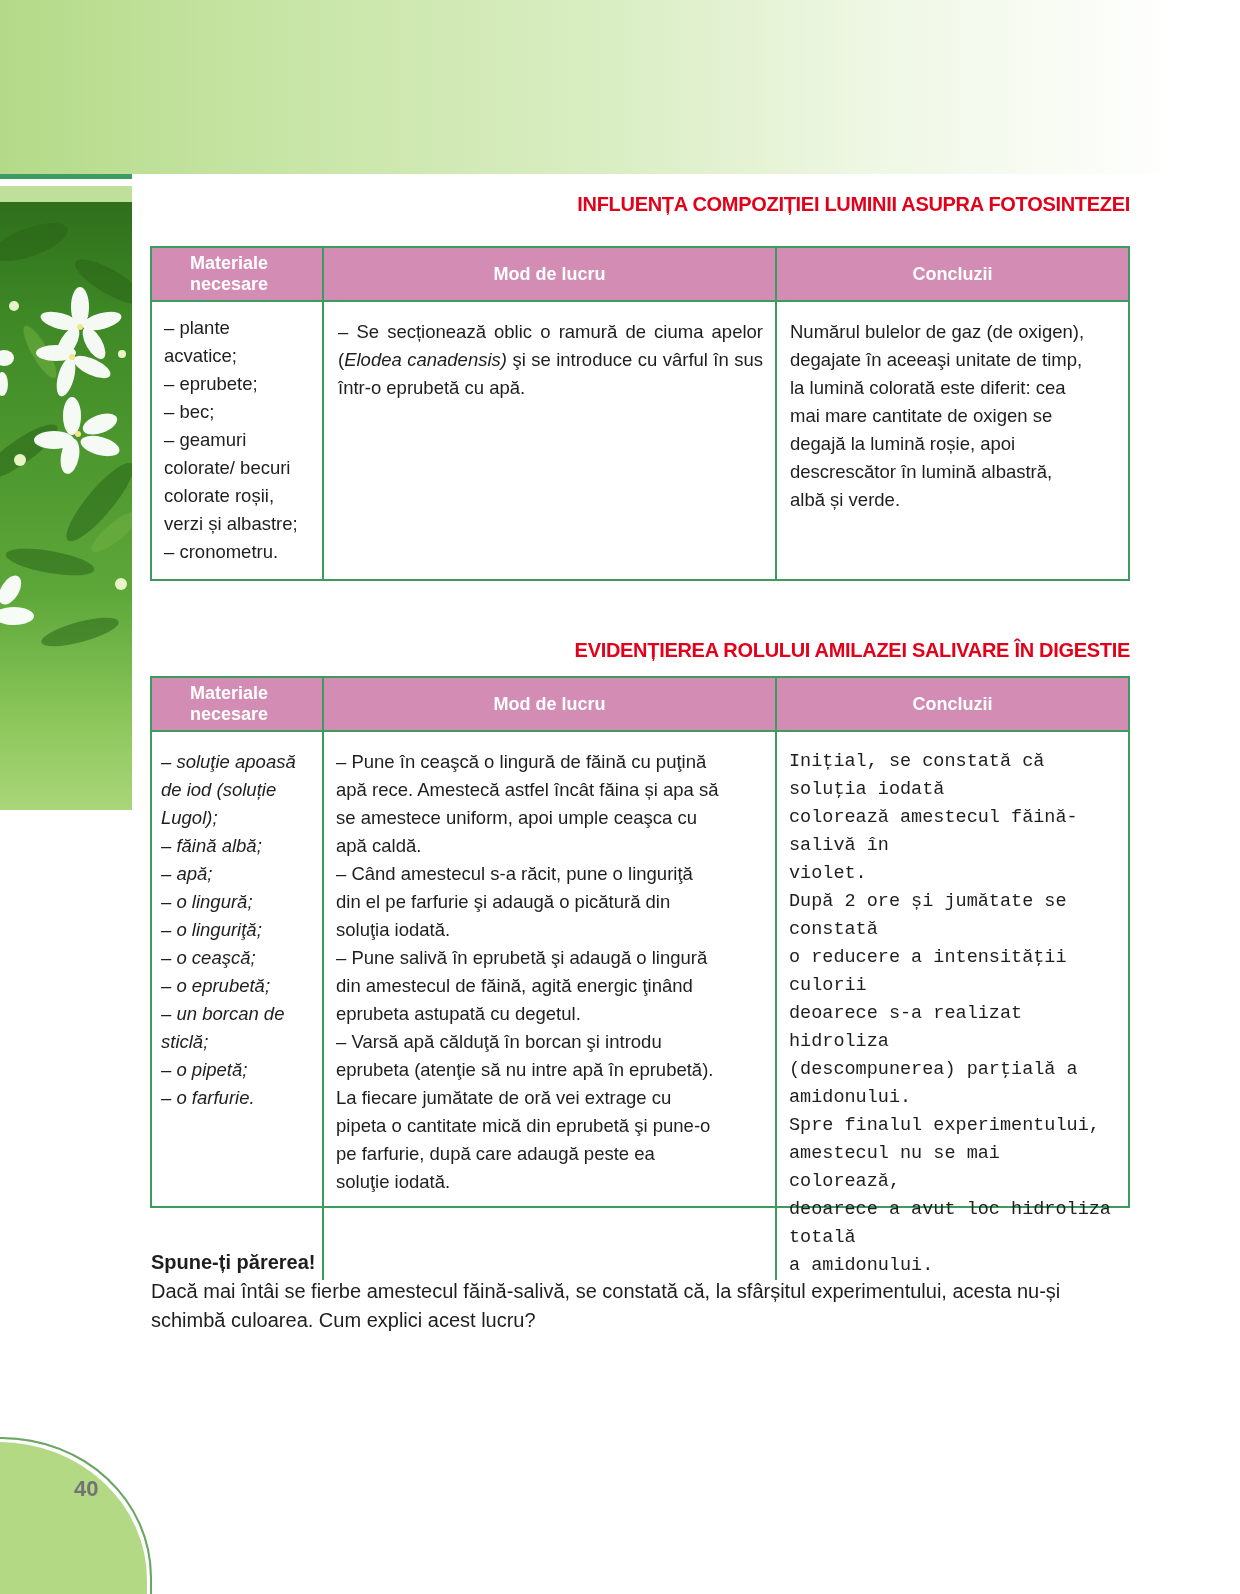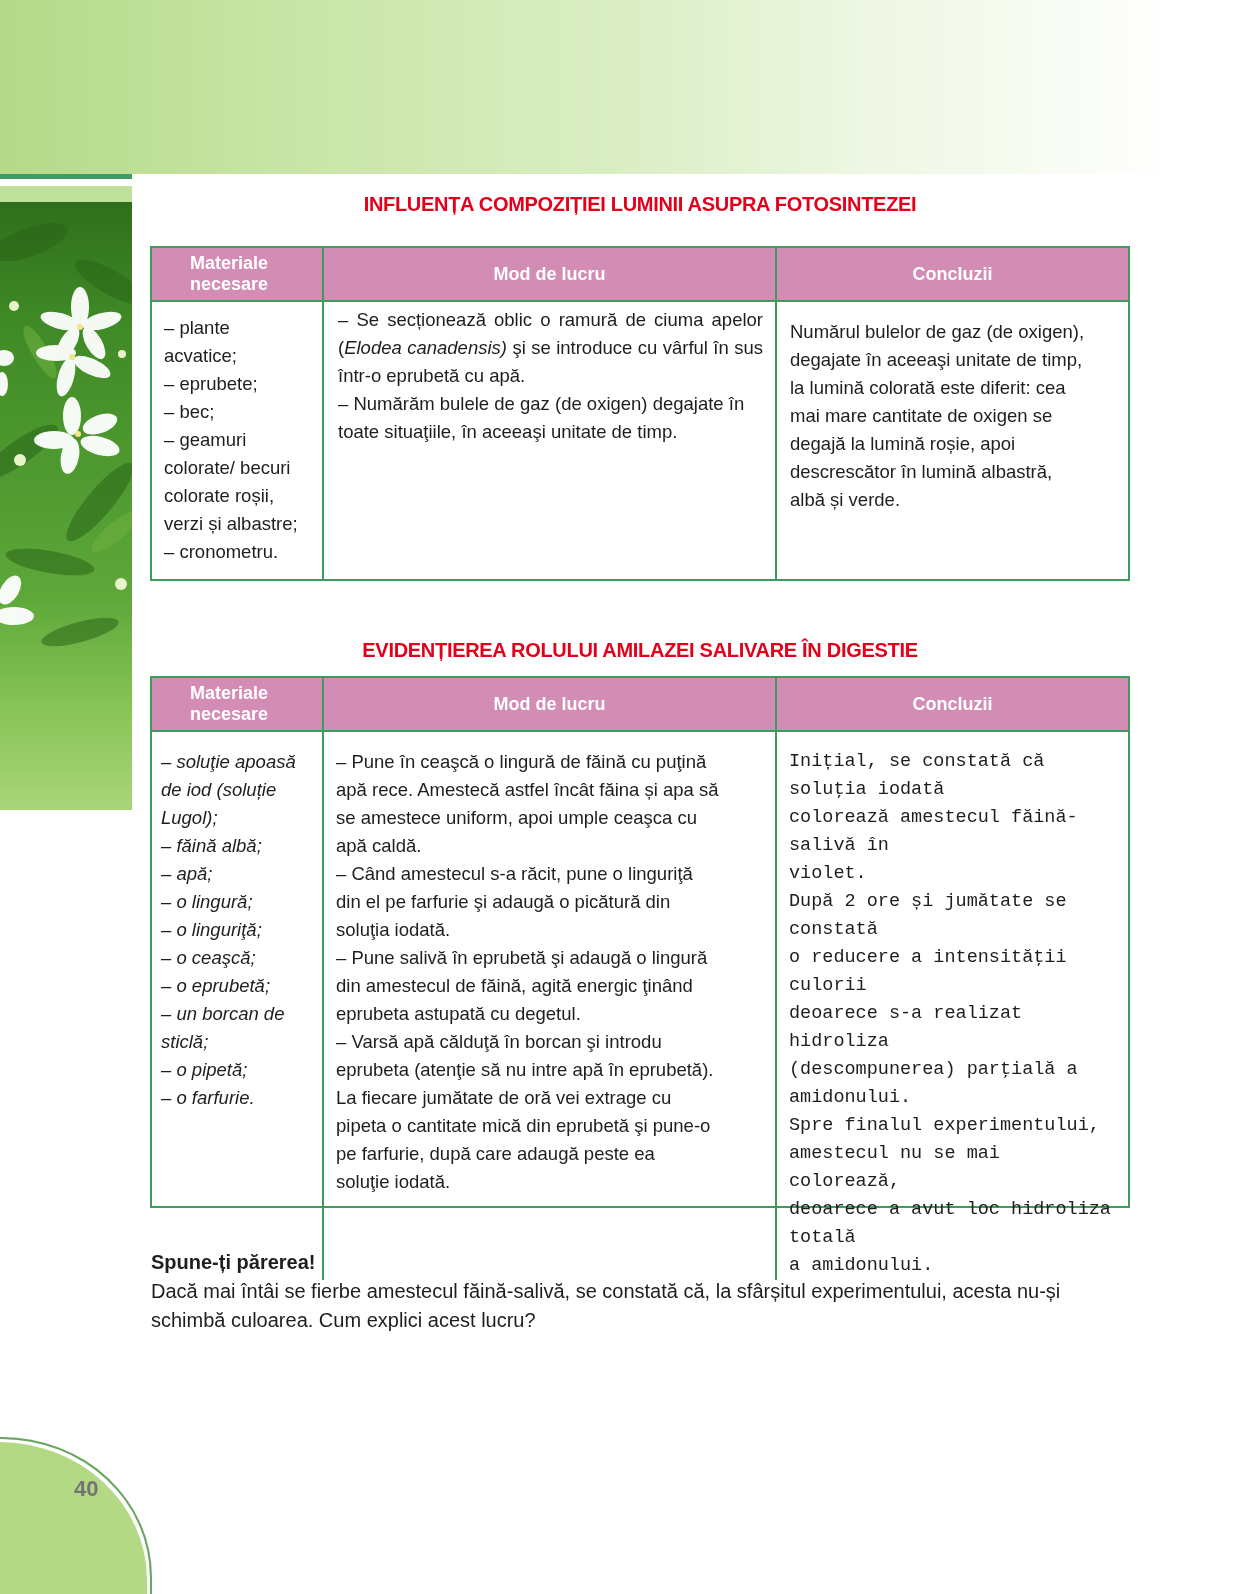--- a/index.html
+++ b/index.html
@@ -21,21 +21,21 @@
     position: absolute; left: 0; top: 186px; width: 132px; height: 16px;
     background: #bfe09a;
   }
   .side-photo {
     position: absolute; left: 0; top: 202px; width: 132px; height: 608px;
     overflow: hidden;
     background: linear-gradient(to bottom, #2f6f1c 0%, #3f8a26 20%, #4f9a30 45%, #5ea83a 65%, #8cc65a 85%, #a9d67a 100%);
   }
   .side-photo svg { position: absolute; left: 0; top: 0; }
   .section-title {
-    position: absolute; left: 150px; width: 980px; text-align: center;
+    position: absolute; left: 150px; width: 980px; text-align: right;
     color: #e2001a; font-weight: bold; font-size: 20px; letter-spacing: -0.3px;
   }
   .tbl {
     position: absolute; left: 150px; width: 980px;
     border: 2.5px solid #3d9b5e; box-sizing: border-box;
     display: grid; grid-template-columns: 172px 453px 1fr;
     grid-template-rows: 54px 1fr;
   }
   .tbl .hcell {
     background: #d38db4; color: #ffffff; font-weight: bold; font-size: 18px;
@@ -140,23 +140,22 @@
   <div class="hcell">Concluzii</div>
   <div class="cell c1" style="">– plante
 acvatice;
 – eprubete;
 – bec;
 – geamuri
 colorate/ becuri
 colorate roșii,
 verzi și albastre;
 – cronometru.</div>
-  <div class="cell c2 justify" style="padding-top:4px; padding-left:14px; padding-right:12px; white-space:normal;">
+  <div class="cell c2 justify" style="padding-top:16px; padding-left:14px; padding-right:12px; white-space:normal;">
     <div><span>– Se secționează oblic o ramură de ciuma apelor (</span><i>Elodea canadensis)</i><span> şi se introduce cu vârful în sus într-o eprubetă cu apă.</span></div>
-    <div style="text-align:left;">– Numărăm bulele de gaz (de oxigen) degajate în toate situaţiile, în aceeaşi unitate de timp.</div>
   </div>
   <div class="cell" style="padding-top:16px; padding-left:13px;">Numărul bulelor de gaz (de oxigen),
 degajate în aceeaşi unitate de timp,
 la lumină colorată este diferit: cea
 mai mare cantitate de oxigen se
 degajă la lumină roșie, apoi
 descrescător în lumină albastră,
 albă și verde.</div>
 </div>
 

